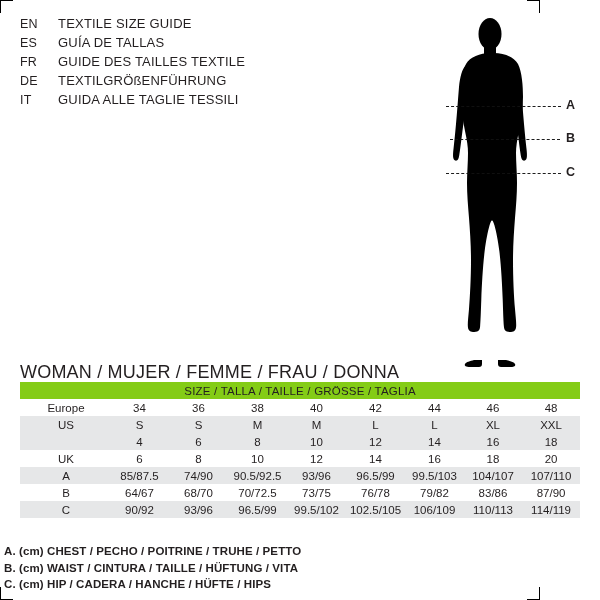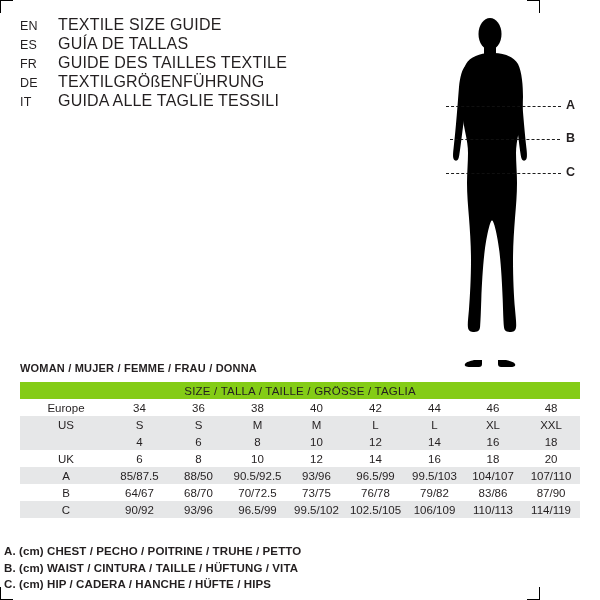--- a/index.html
+++ b/index.html
@@ -35,21 +35,21 @@
     height: 19px;
   }
   .lang-code {
     width: 38px;
     flex: 0 0 38px;
     font-size: 12.5px;
     letter-spacing: 0.2px;
     color: #231f20;
   }
   .lang-text {
-    font-size: 16px;
+    font-size: 13px;
     letter-spacing: 0.2px;
     color: #231f20;
   }
 
   
   .figure-wrap {
     position: absolute;
     left: 400px;
     top: 8px;
     width: 190px;
@@ -79,22 +79,22 @@
   }
   .guide-label.l-a { left: 166px; top: 90px; }
   .guide-label.l-b { left: 166px; top: 123px; }
   .guide-label.l-c { left: 166px; top: 157px; }
 
   
   .woman-heading {
     position: absolute;
     left: 20px;
     top: 362px;
-    font-size: 11px;
-    font-weight: bold;
+    font-size: 18px;
+    font-weight: normal;
     letter-spacing: 0.2px;
   }
 
   
   .table-wrap {
     position: absolute;
     left: 20px;
     top: 382px;
     width: 560px;
   }
@@ -326,21 +326,21 @@
           <td>12</td>
           <td>14</td>
           <td>16</td>
           <td>18</td>
           <td>20</td>
         </tr>
 
         <tr class="row-shade">
           <td class="rowhead">A</td>
           <td>85/87.5</td>
-          <td>88/50</td>
+          <td>74/90</td>
           <td>90.5/92.5</td>
           <td>93/96</td>
           <td>96.5/99</td>
           <td>99.5/103</td>
           <td>104/107</td>
           <td>107/110</td>
         </tr>
 
         <tr class="row-plain">
           <td class="rowhead">B</td>

